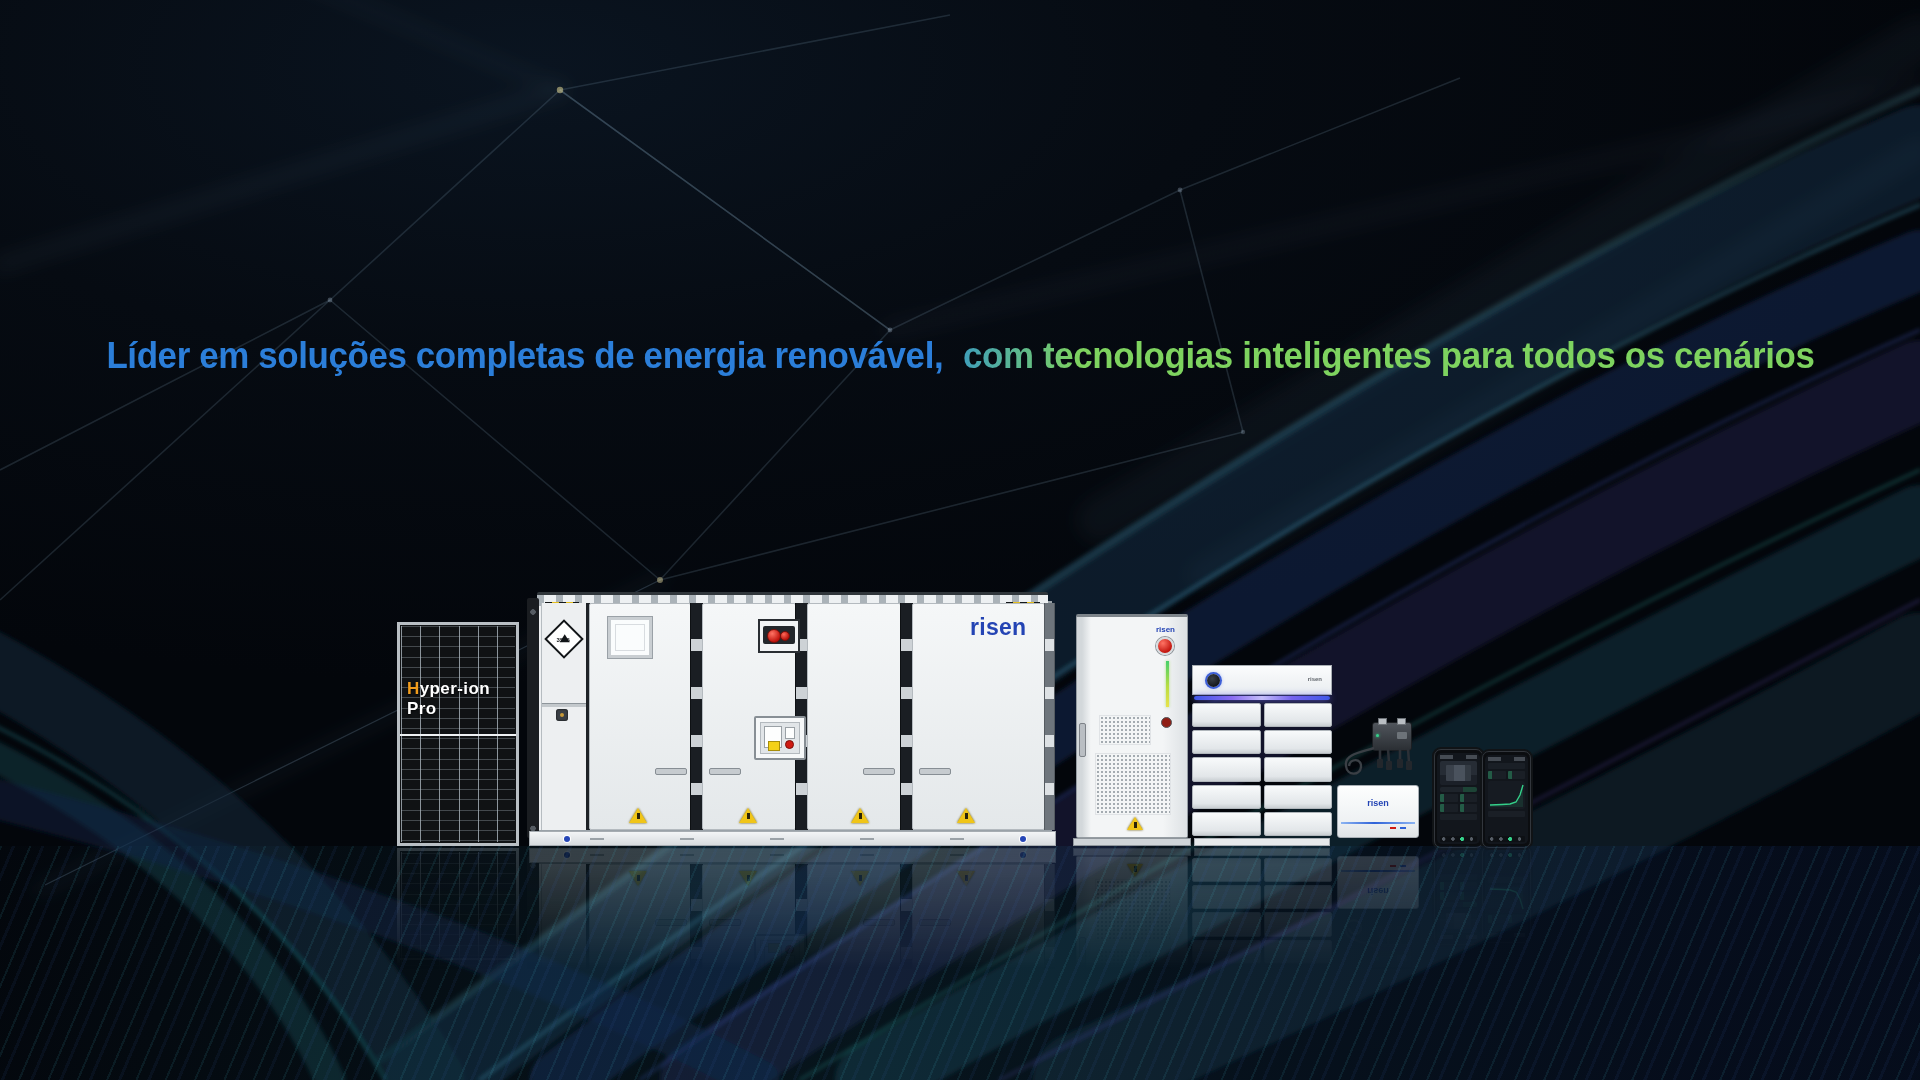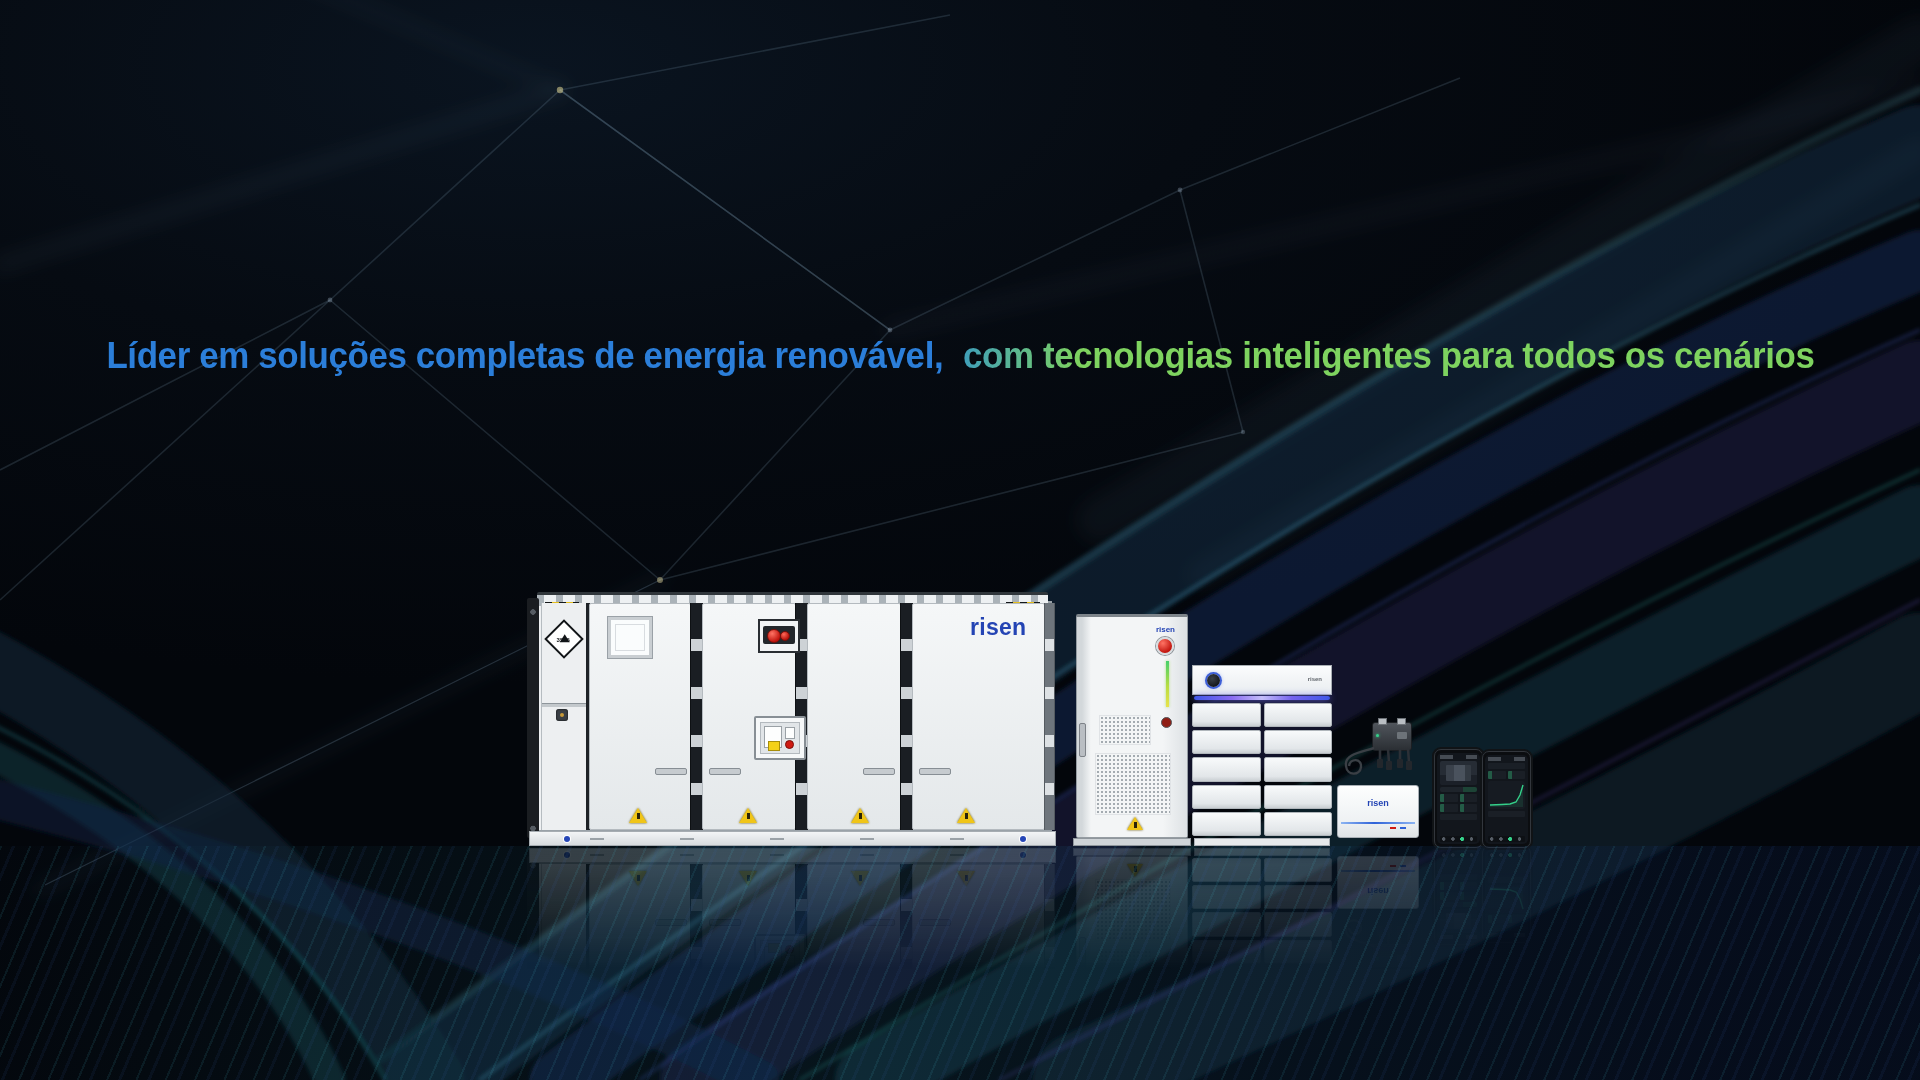--- a/index.html
+++ b/index.html
@@ -239,20 +239,27 @@
   <h1 class="headline">
     <span class="headline-inner">
       <span class="hl-blue">Líder em soluções completas de energia renovável,</span>
       <span class="hl-green">com tecnologias inteligentes para todos os cenários</span>
     </span>
   </h1>
 
 
   <div id="products">
 
+    <div class="solar-panel">
+      <div class="panel-grid"></div>
+      <div class="panel-mid"></div>
+      <div class="panel-label">
+        <span class="accent">H</span><span>yper-ion Pro</span>
+      </div>
+    </div>
 
     <div class="container-unit">
       <div class="cont-body"></div>
       <div class="cont-roof"></div>
       <div class="cont-post-left"></div>
       <div class="tape" style="left:18px;"></div>
       <div class="tape" style="left:479px;"></div>
 
       <div class="cont-side">
         <div class="hazard-diamond">

